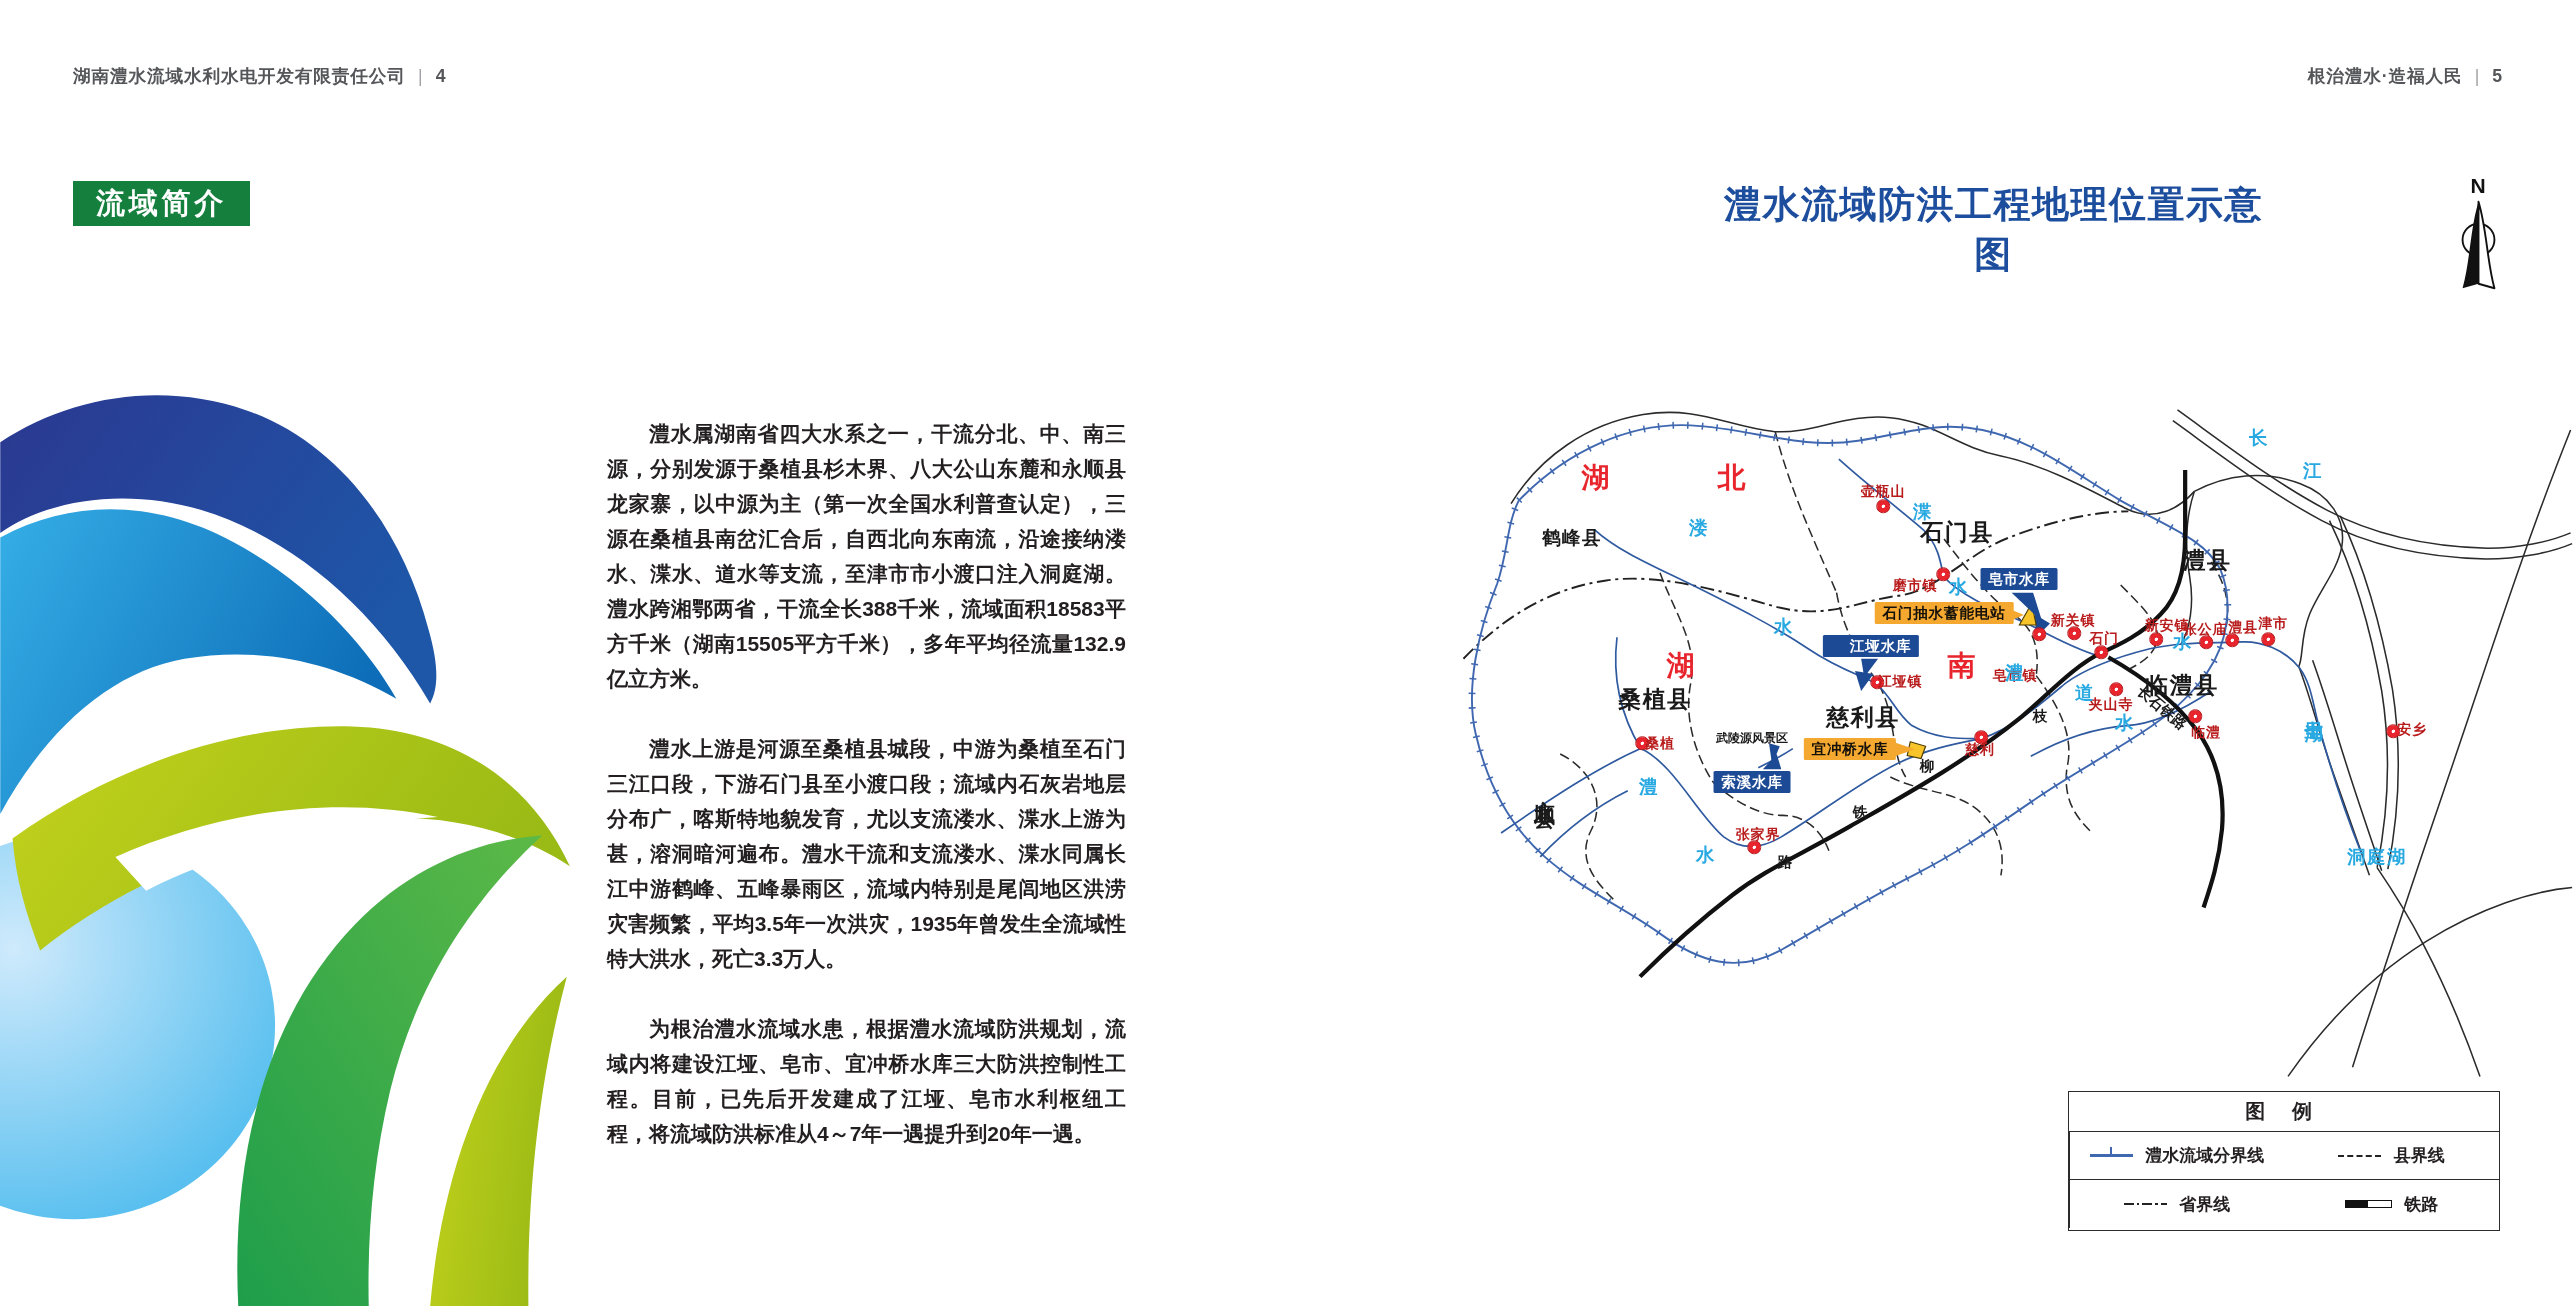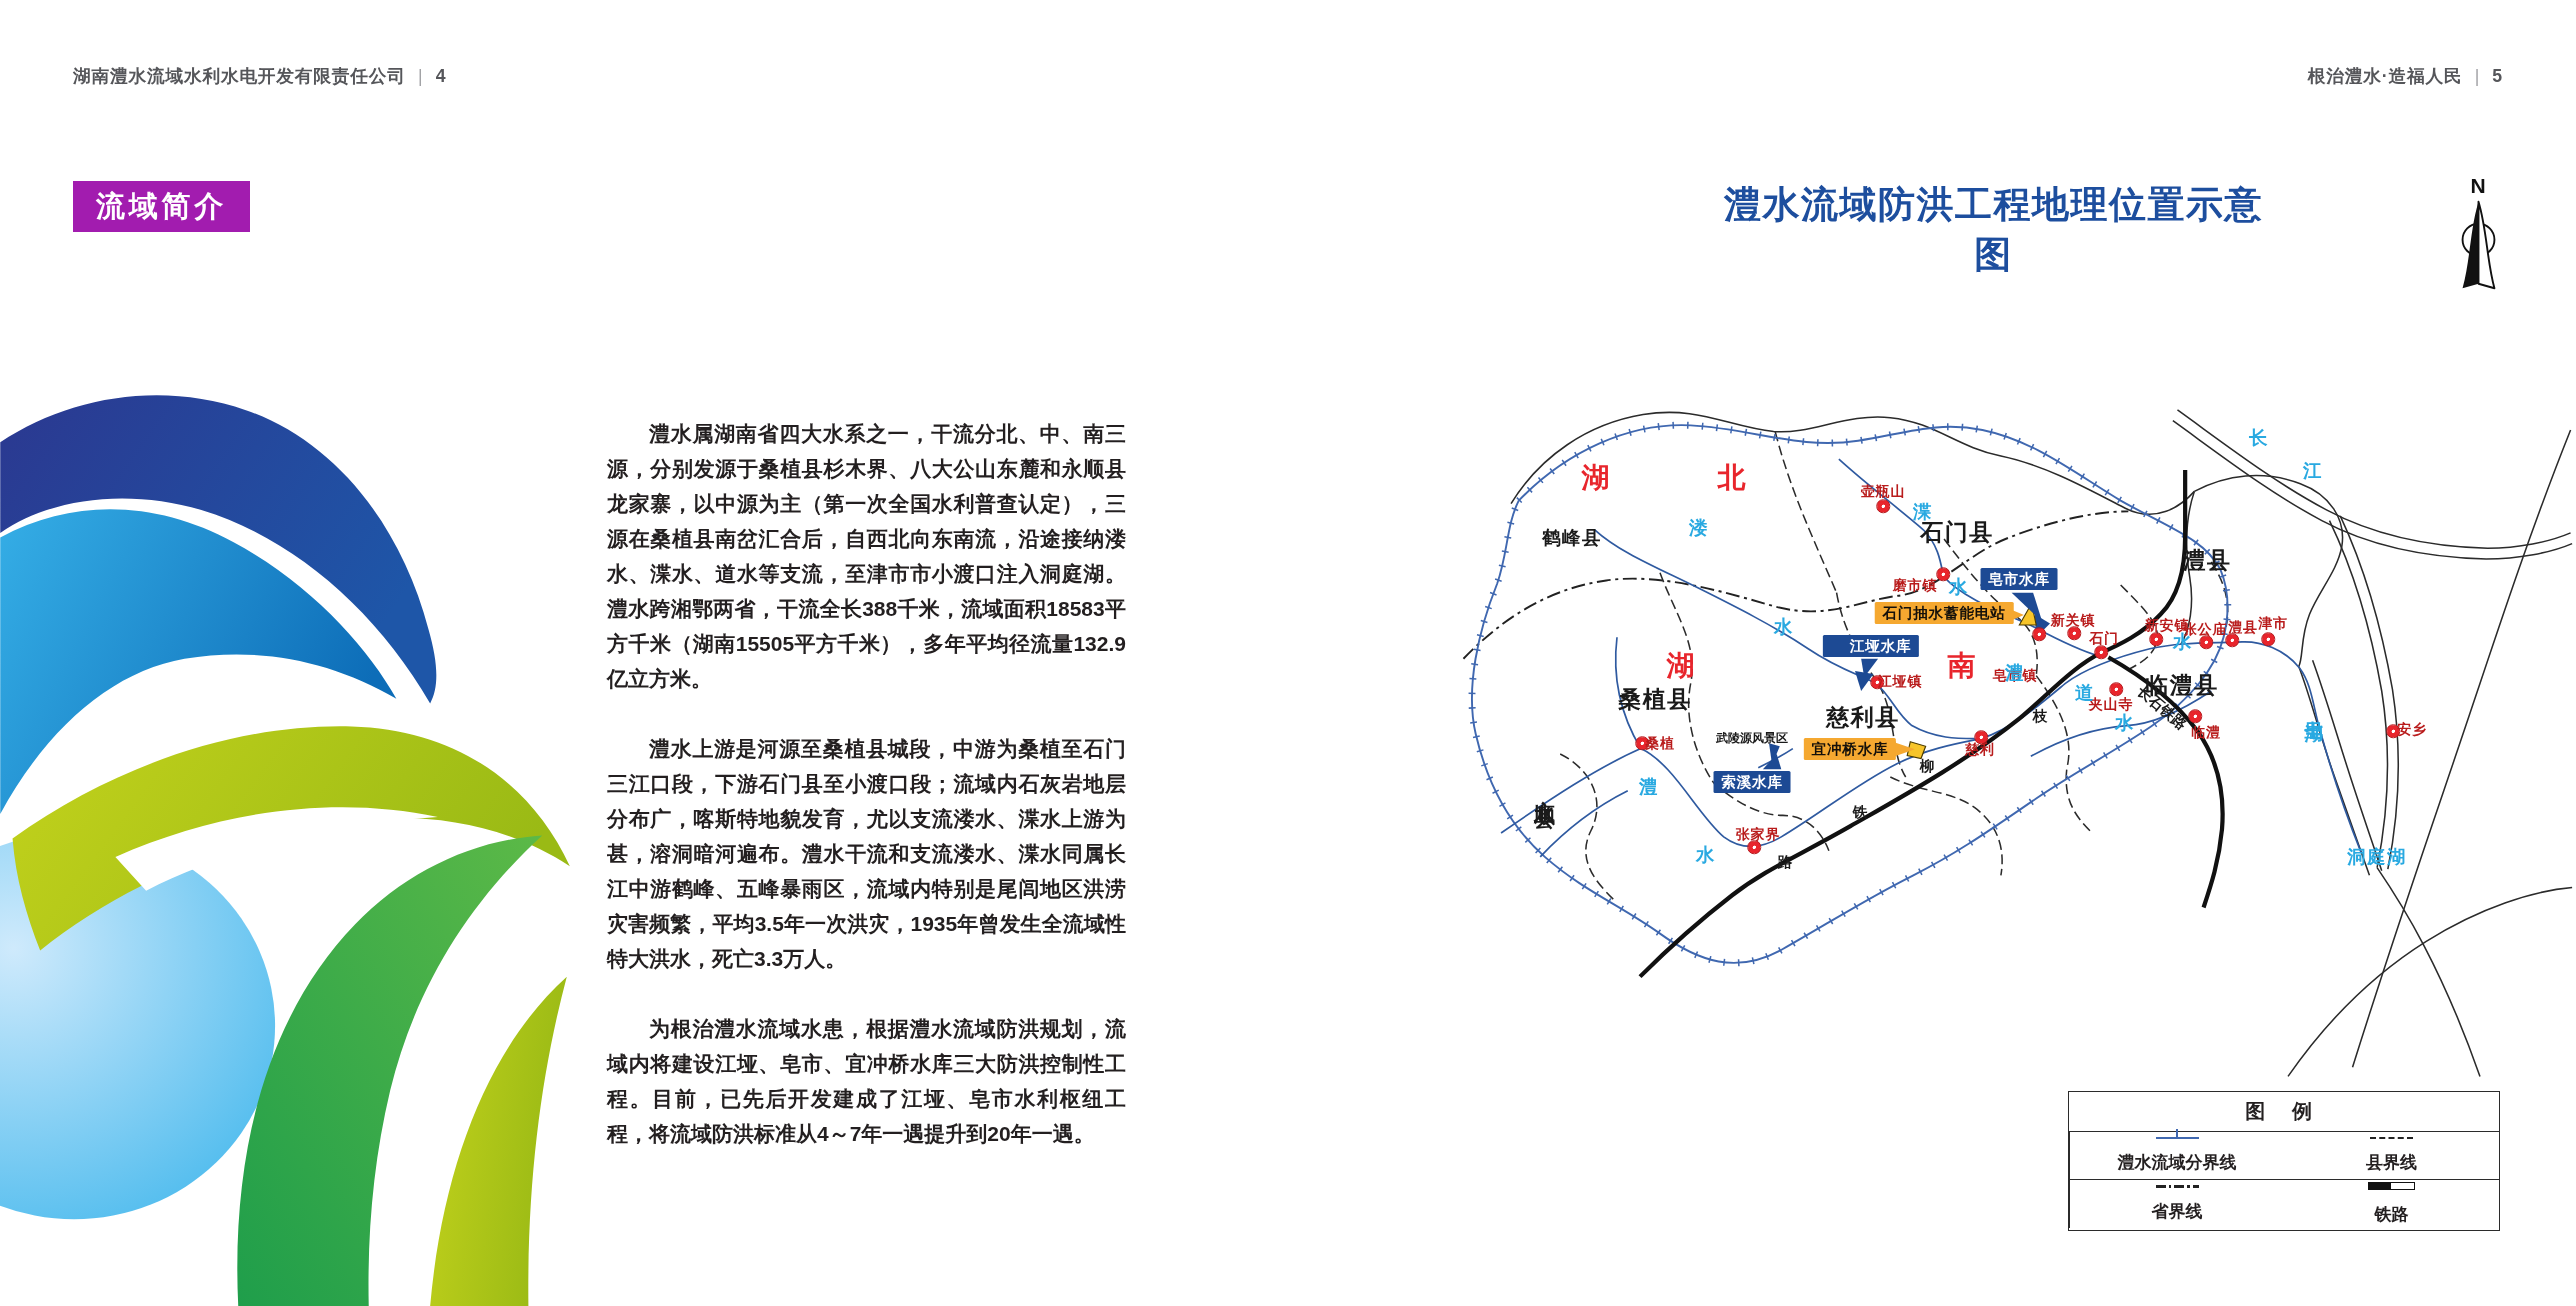--- a/index.html
+++ b/index.html
@@ -3,21 +3,21 @@
 <meta charset="utf-8">
 <style>
   html,body{margin:0;padding:0;background:#d9d9d9;}
   .canvas{position:relative;width:2576px;height:1306px;background:#ffffff;
           font-family:"Liberation Sans","DejaVu Sans",sans-serif;color:#231f20;overflow:hidden;}
   
   .hdr{position:absolute;top:64px;font-size:17.7px;font-weight:700;color:#55565a;letter-spacing:0.8px;white-space:nowrap;}
   .hdr .divider{color:#a2a3a6;margin:0 12.3px;font-weight:400;}
   #hdr-left{left:73px;} #hdr-right{right:73px;text-align:right;}
   
-  .badge{position:absolute;left:73px;top:181px;width:177px;height:51px;background:#a21caf;color:#fff;
+  .badge{position:absolute;left:73px;top:181px;width:177px;height:45px;background:#15803d;color:#fff;
          display:flex;align-items:center;justify-content:center;font-size:29px;font-weight:700;letter-spacing:3.8px;}
   .body-copy{position:absolute;left:607px;top:416px;width:519px;font-size:21px;line-height:35px;
              font-weight:600;text-align:justify;color:#231f20;}
   .body-copy p{margin:0 0 35px 0;text-indent:2em;}
   .logo-svg{position:absolute;left:0;top:361px;}
   
   .map-title{position:absolute;left:1708px;top:180px;width:571px;text-align:center;
              font-size:37px;font-weight:800;color:#1d4e9e;letter-spacing:1.5px;}
   .compass{position:absolute;left:2455px;top:174px;width:46px;text-align:center;}
   .compass-n{font-size:21px;font-weight:800;color:#111;}
@@ -34,21 +34,21 @@
   .rail-label{font-size:14.6px;color:#1a1a1a;}
   .scenic{font-size:12px;color:#1a1a1a;font-family:Liberation Mono, monospace;}
   .callout{font-size:14.6px;padding:3.8px 7.7px;border-radius:1.5px;letter-spacing:0.8px;}
   .callout.navy{background:#1d4a94;color:#ffffff;text-align:right;}
   .callout.orange{background:#f5a830;color:#14100a;}
   
   .legend{position:absolute;left:2068px;top:1091px;width:430px;height:138px;border:1.5px solid #2b2b2b;
           display:grid;grid-template-rows:40px 48px 48px;grid-template-columns:1fr 1fr;background:#fff;}
   .legend-title{grid-column:1 / span 2;display:flex;align-items:center;justify-content:center;
                 font-size:20px;font-weight:800;letter-spacing:10.7px;border-bottom:1.5px solid #2b2b2b;}
-  .legend-cell{display:flex;align-items:center;justify-content:center;gap:12.3px;border-bottom:1.5px solid #2b2b2b;flex-direction:column;}
+  .legend-cell{display:flex;align-items:center;justify-content:center;gap:12.3px;border-bottom:1.5px solid #2b2b2b;}
   .legend-cell:nth-child(2),.legend-cell:nth-child(4){border-left:1.5px solid #2b2b2b;}
   .legend-cell:nth-child(4),.legend-cell:nth-child(5){border-bottom:none;}
   .legend-cell .lbl{font-size:17px;font-weight:700;}
   .sym{display:inline-block;position:relative;}
   .sym-basin{width:43px;height:2.3px;background:#4068b0;}
   .sym-basin::after{content:"";position:absolute;left:20px;top:-7.7px;width:2.3px;height:7.7px;background:#4068b0;}
   .sym-county{width:43px;height:0;border-top:2.3px dashed #222;}
   .sym-province{width:43px;height:2.3px;
       background:repeating-linear-gradient(90deg,#222 0 10px,transparent 10px 13px,#222 13px 15.4px,transparent 15.4px 18.4px);}
   .sym-railway{width:45px;height:6.1px;border:1.5px solid #111;background:linear-gradient(90deg,#111 0 50%,#fff 50% 100%);}

